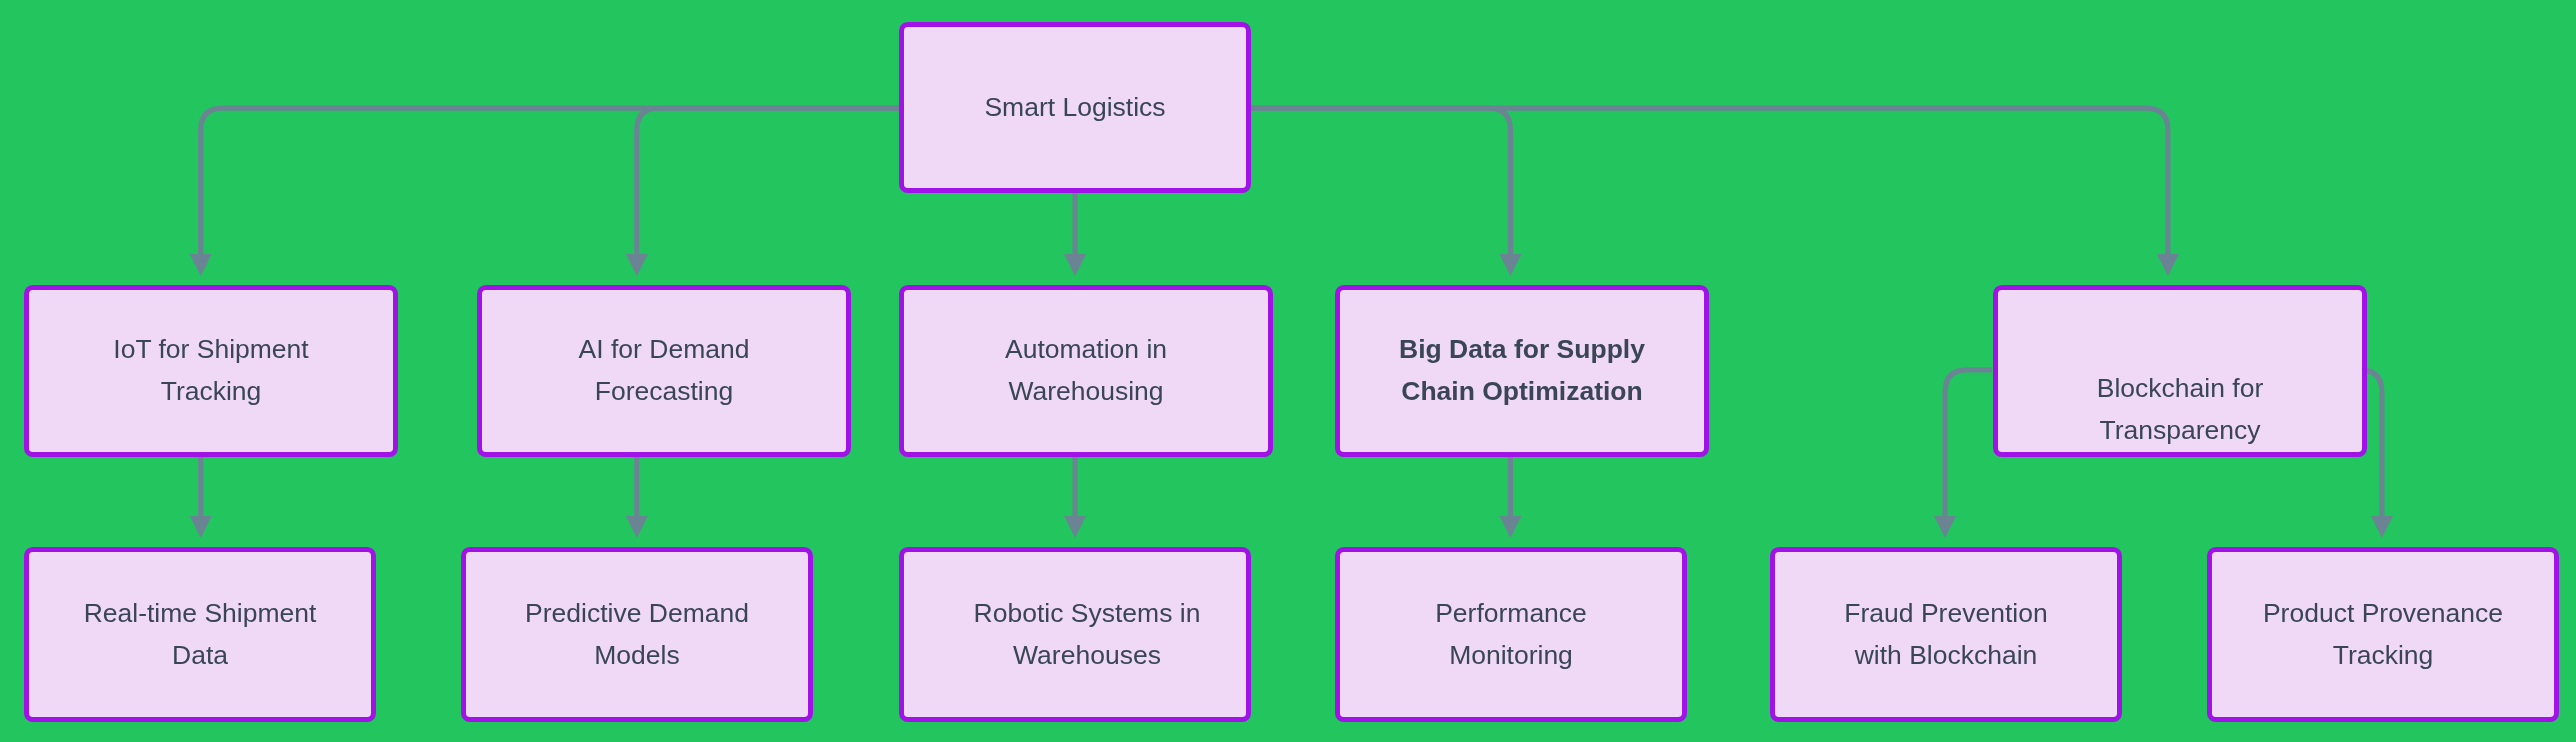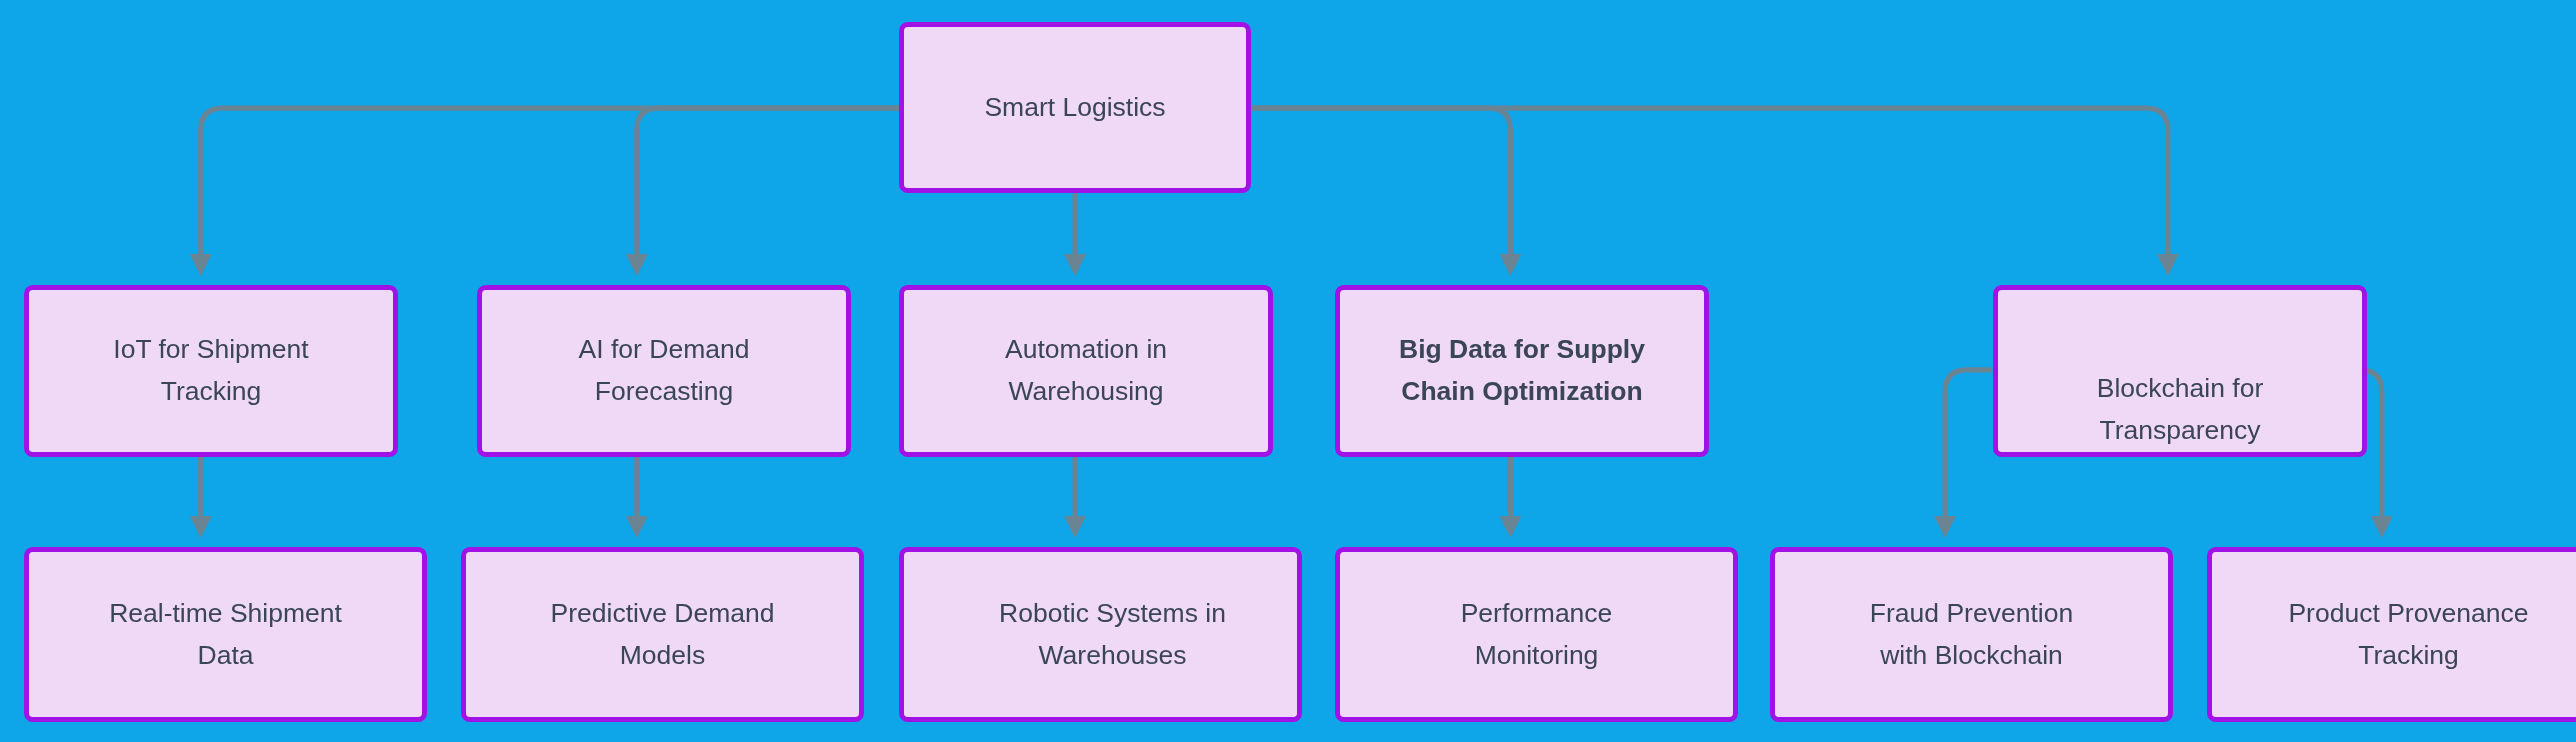--- a/index.html
+++ b/index.html
@@ -1,20 +1,20 @@
 <!DOCTYPE html>
 <html style="font-size:11.8px"><head>
 <meta charset="utf-8">
 <style>
   html,body{margin:0;padding:0;background:#FBFBFD;}
   .canvas{
     position:relative;
     width:2576px;
     height:742px;
-    background:#0ea5e9;
+    background:#22c55e;
     font-family:"Liberation Sans",sans-serif;
     overflow:hidden;
   }
   svg.edges{
     position:absolute;
     left:0;top:0;
     width:2576px;height:742px;
     pointer-events:none;
   }
   svg.edges path.edge{
@@ -42,21 +42,21 @@
     padding:0 14.7px;
   }
   
   .n-root       {left:899px; top:22px;  width:352px; height:171px;}
   .row2         {top:285px; width:374px; height:172px;}
   .n-iot        {left:24px;}
   .n-ai         {left:461px;margin-left:16px;}
   .n-automation {left:899px;}
   .n-bigdata    {left:1335px;font-weight:bold;}
   .n-blockchain {left:1993px;align-items:flex-end;}
-  .row3         {top:547px; width:403px; height:175px;}
+  .row3         {top:547px; width:352px; height:175px;}
   .n-realtime   {left:24px;}
   .n-predictive {left:461px;}
   .n-robotic    {left:899px;padding-left:24px;}
   .n-performance{left:1335px;}
   .n-fraud      {left:1770px;}
   .n-provenance {left:2207px;}
 </style>
 </head>
 <body>
 

